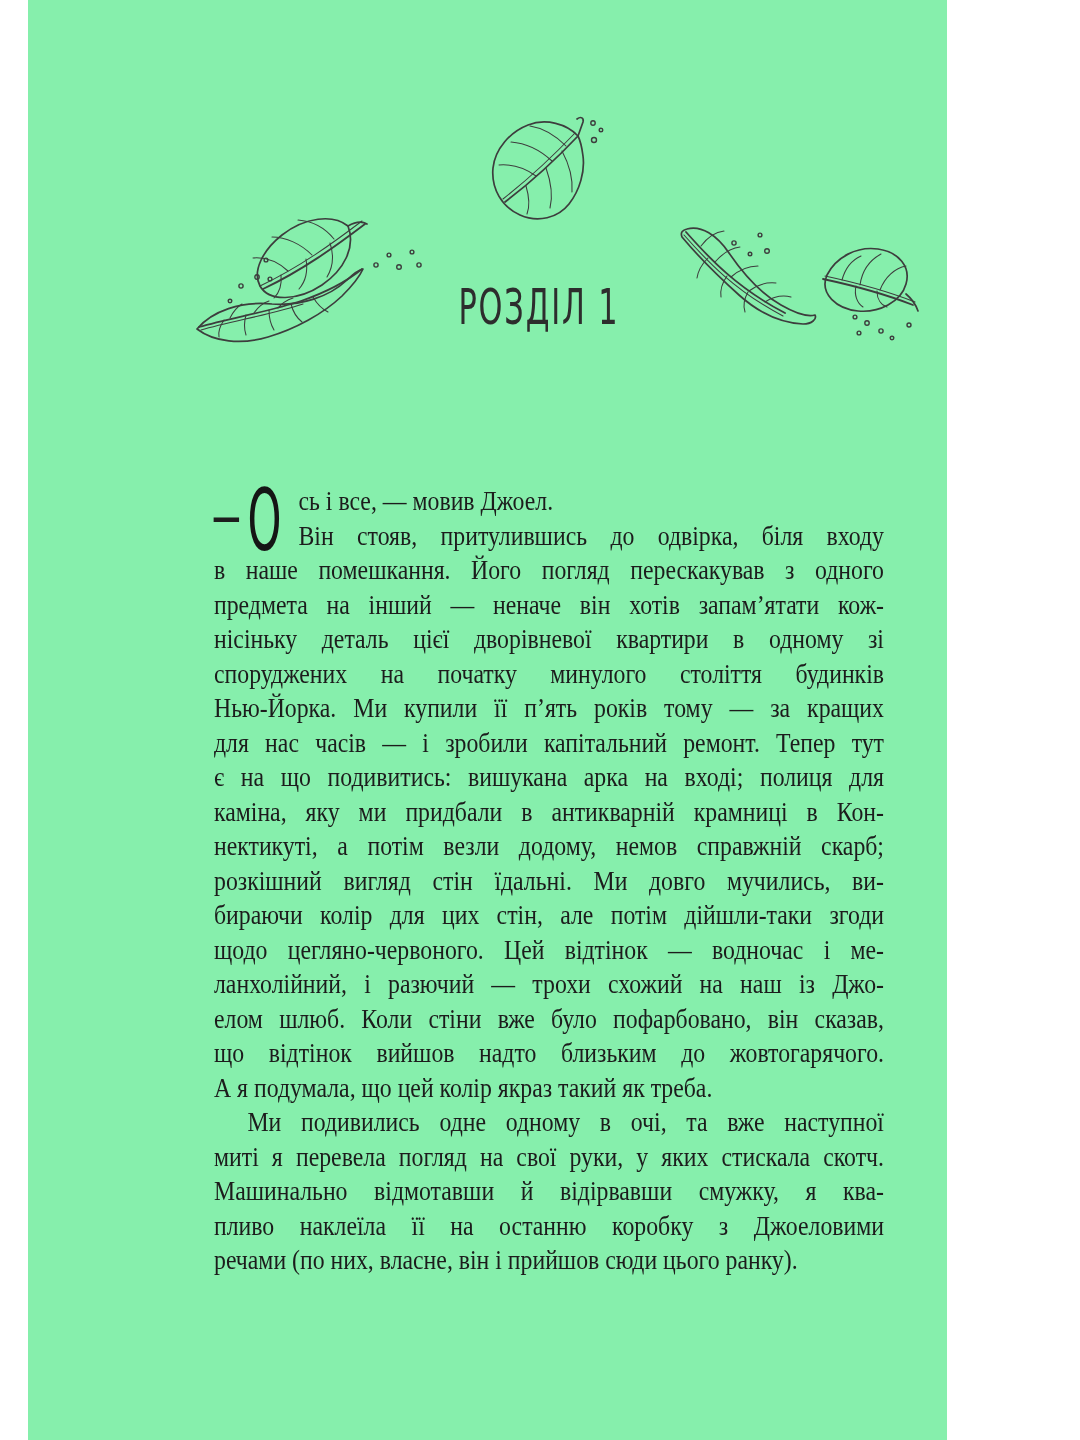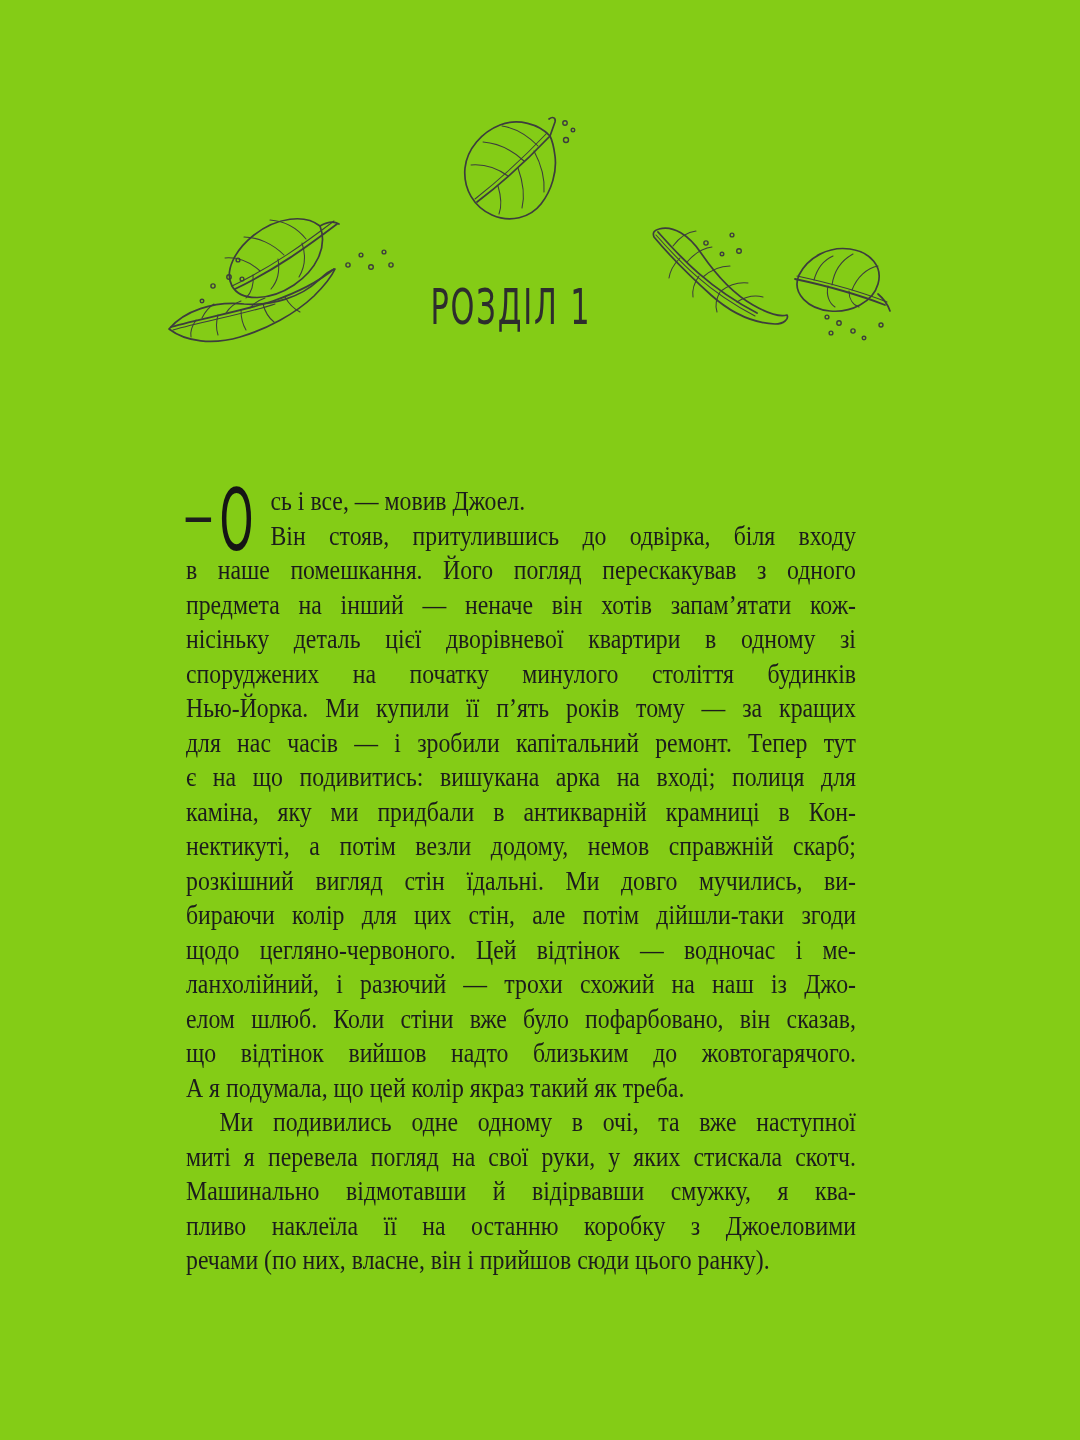--- a/index.html
+++ b/index.html
@@ -1,21 +1,22 @@
 <!DOCTYPE html>
 <html><head>
 <meta charset="utf-8">
 <style>
   html,body{margin:0;padding:0;background:#ffffff;}
   .page{
     position:relative;
-    width:1080px;height:1440px;
-    background:#84cc16;
+    width:919px;height:1440px;
+    background:#86efac;
     overflow:hidden;
     font-family:"Liberation Serif", serif;
+    margin-left:28px;
   }
   
   .orn{position:absolute;}
   .orn-top{left:452px;top:112px;}
   .orn-left{left:158px;top:208px;}
   .orn-right{left:636px;top:216px;}
   .orn svg path{fill:none;stroke:#3d3d3d;stroke-linecap:round;stroke-linejoin:round;}
   .orn svg circle{fill:none;stroke:#3d3d3d;stroke-width:1.4;}
   .outline{stroke-width:1.7;}
   .rib{stroke-width:1.8;}

